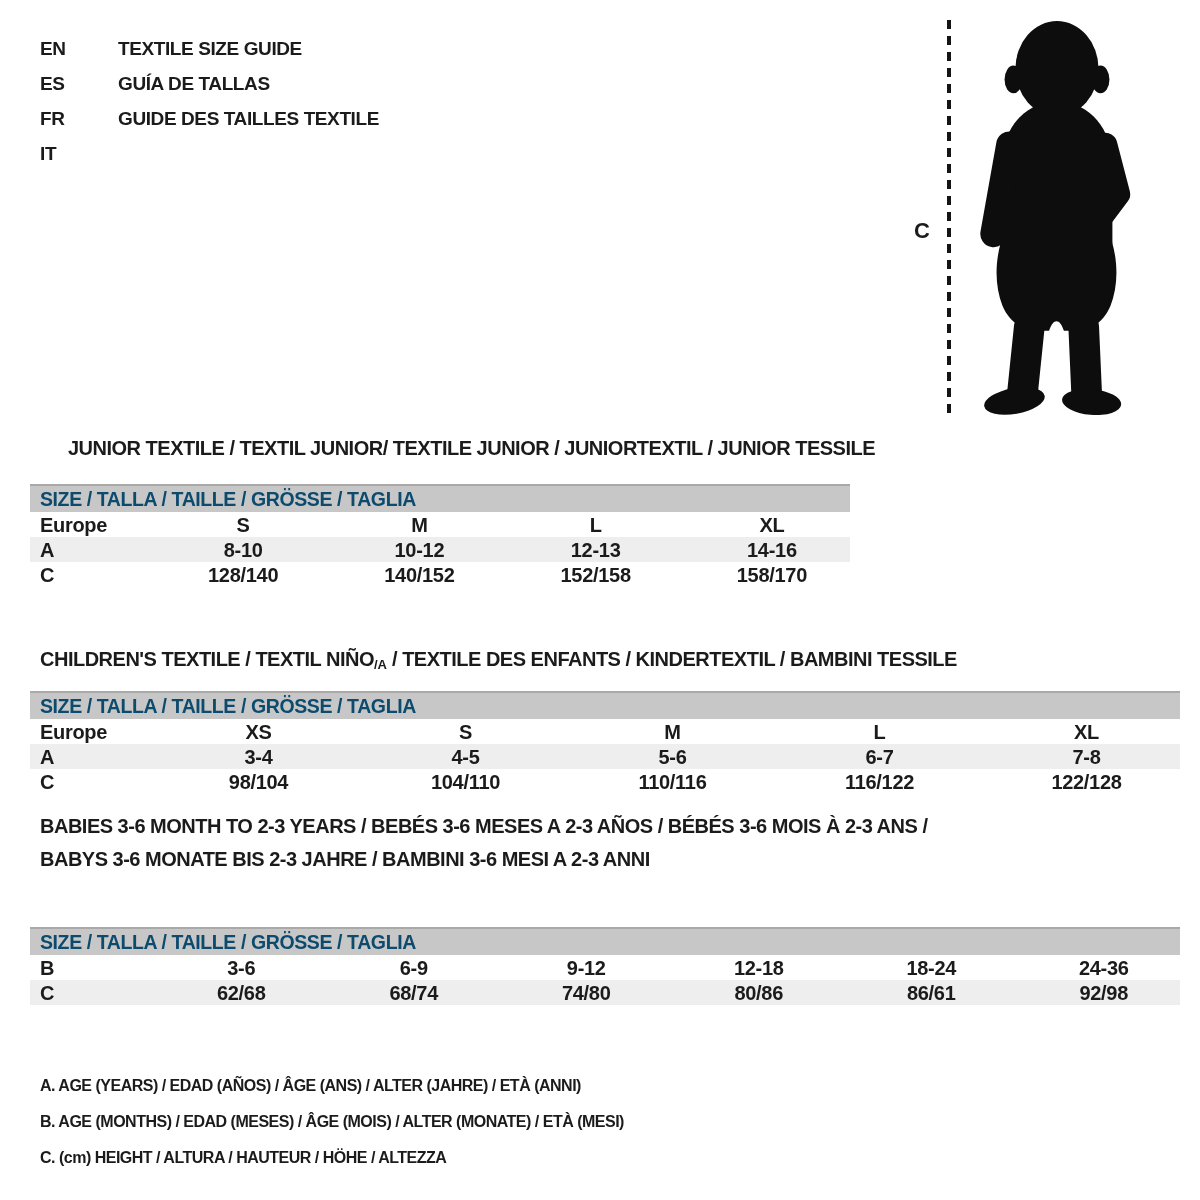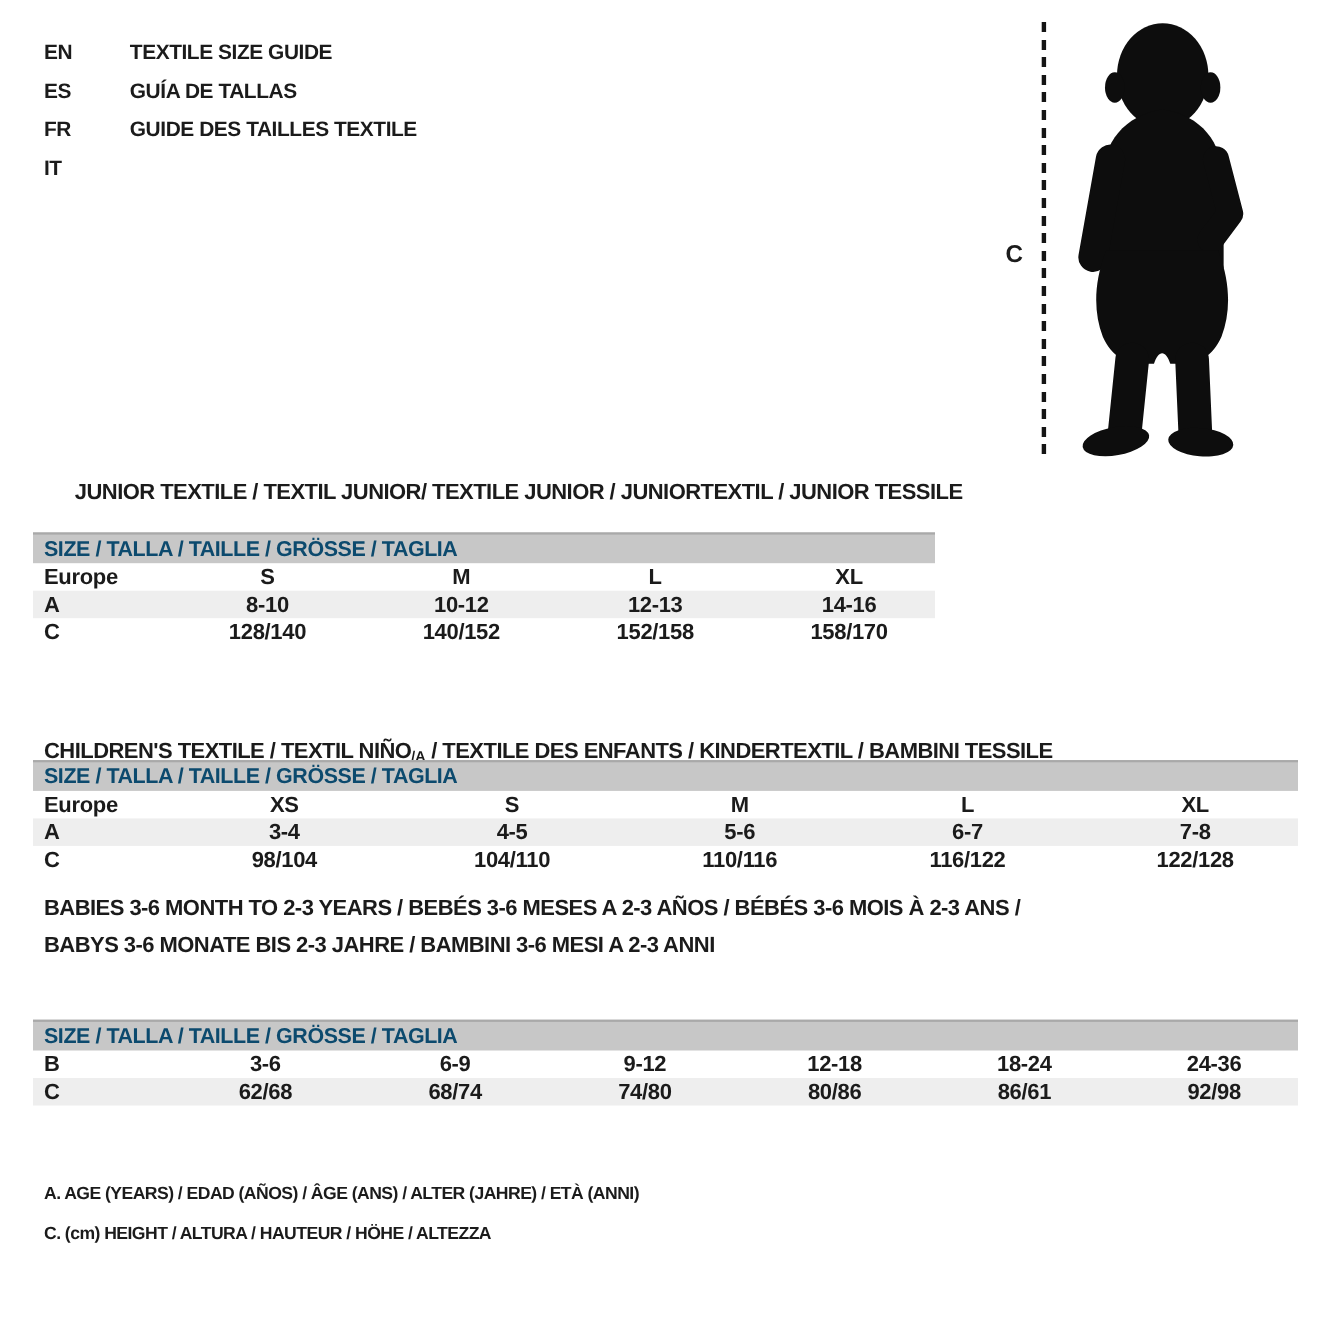--- a/index.html
+++ b/index.html
@@ -30,21 +30,21 @@
   .sil-svg { position: absolute; left: 62px; top: 6px; width: 188px; height: 406px; }
   .sil-fill { fill: #0d0d0d; stroke: none; }
   .sil-limb { fill: none; stroke: #0d0d0d; stroke-linecap: round; stroke-linejoin: round; }
 
   
   .sec-title {
     position: absolute; left: 40px; margin: 0;
     font-size: 20px; letter-spacing: -0.5px; white-space: nowrap; font-weight: bold;
   }
   .title-junior { top: 437px; margin-left: 28px; }
-  .title-children { top: 672px; }
+  .title-children { top: 648px; }
   .title-babies { top: 810px; line-height: 33px; }
   .subscript { font-size: 13px; position: relative; top: 3px; letter-spacing: 0; }
 
   
   .size-table { position: absolute; left: 30px; }
   .tbl-junior { top: 484px; width: 820px; }
   .tbl-children { top: 691px; width: 1150px; }
   .tbl-babies { top: 927px; width: 1150px; }
   .band {
     height: 28px; box-sizing: border-box;
@@ -186,16 +186,17 @@
           <div class="tcell">74/80</div>
           <div class="tcell">80/86</div>
           <div class="tcell">86/61</div>
           <div class="tcell">92/98</div>
         </div>
       </div>
   </div>
 
   <section class="legend">
     <div class="legend-row">A. AGE (YEARS) / EDAD (AÑOS) / ÂGE (ANS) / ALTER (JAHRE) / ETÀ (ANNI)</div>
+    <div class="legend-row">B. AGE (MONTHS) / EDAD (MESES) / ÂGE (MOIS) / ALTER (MONATE) / ETÀ (MESI)</div>
     <div class="legend-row">C. (cm) HEIGHT / ALTURA / HAUTEUR / HÖHE / ALTEZZA</div>
   </section>
 
 </div>
 
 </body></html>

